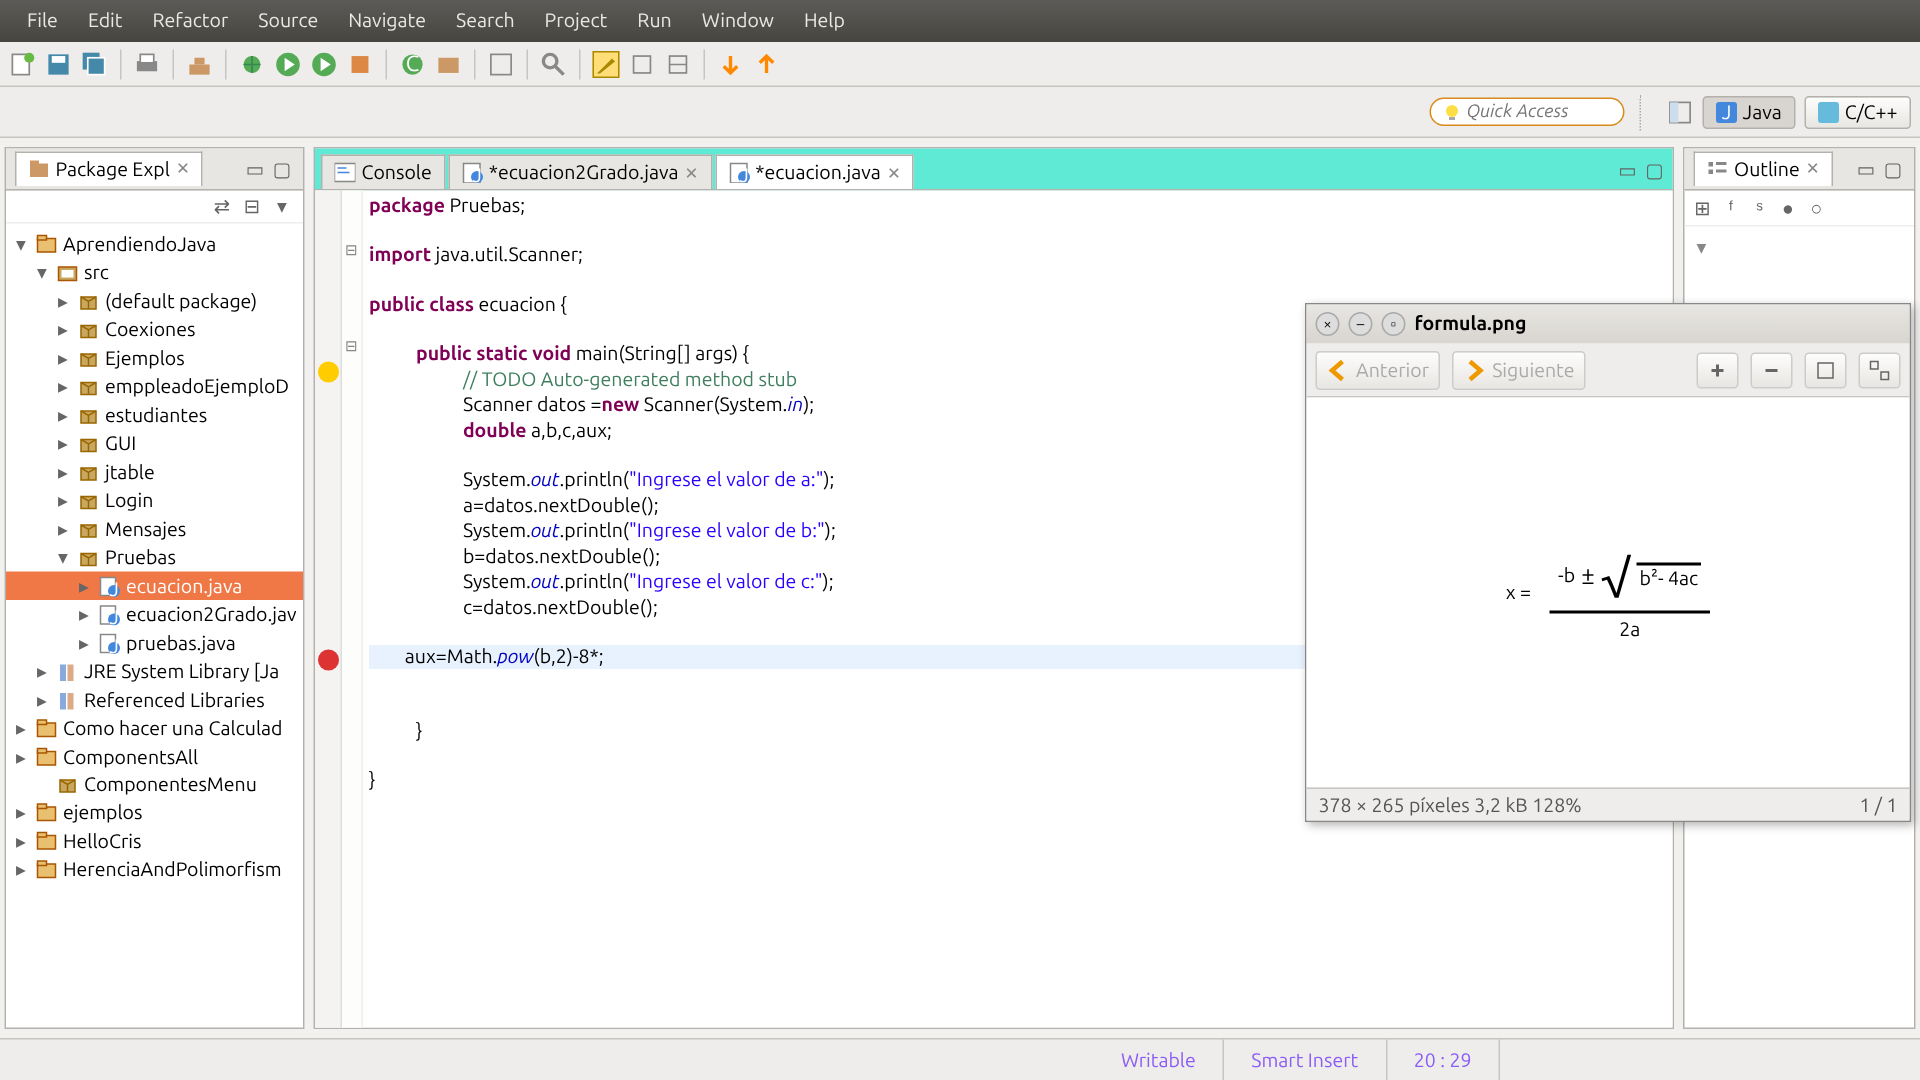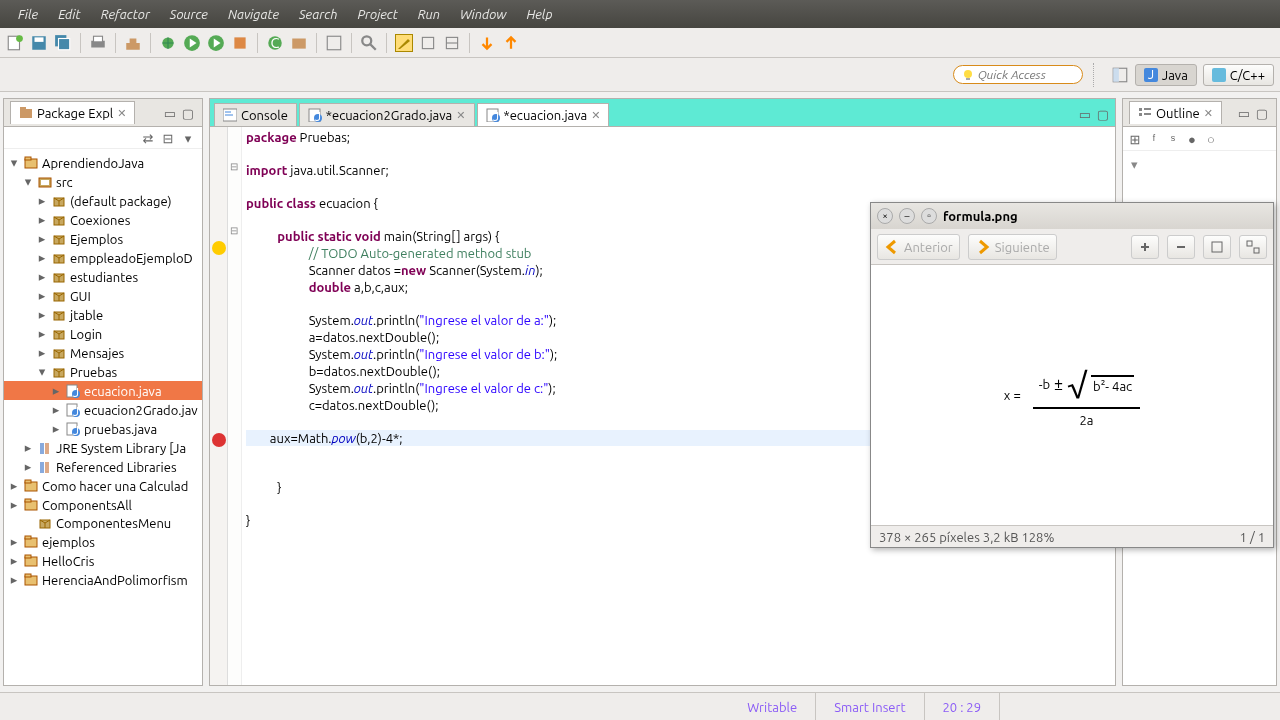--- a/index.html
+++ b/index.html
@@ -1,34 +1,34 @@
 <!DOCTYPE html>
 <html><head>
 <meta charset="utf-8">
 <style>
 * { margin: 0; padding: 0; box-sizing: border-box; font-family: "Ubuntu", "Segoe UI", sans-serif; font-size: 13px; }
 body { background: #f2f1f0; overflow: hidden; width: 1280px; height: 720px; position: relative; }
 .menubar { background: linear-gradient(#5c5b57, #464540); height: 28px; display: flex; align-items: center; padding: 0 8px; color: #e8e8e6; }
-.menubar span { padding: 0 10px; cursor: pointer; font-style: italic; }
+.menubar span { padding: 0 10px; cursor: pointer; }
 .toolbar { background: #efedeb; height: 30px; border-bottom: 1px solid #c8c5c1; display: flex; align-items: center; padding: 0 6px; gap: 6px; }
 .tb-icon { width: 18px; height: 18px; display: inline-block; }
 .tb-sep { width: 1px; height: 20px; background: #c8c5c1; margin: 0 2px; }
 .persp-row { background: #efedeb; height: 34px; border-bottom: 1px solid #c8c5c1; display: flex; align-items: center; justify-content: flex-end; padding: 0 6px; gap: 6px; }
 .quick-box { border: 1px solid #d88b1a; border-radius: 10px; padding: 2px 8px; display: flex; align-items: center; gap: 4px; background: #fff; width: 130px; }
 .quick-box input { border: none; outline: none; font-size: 12px; width: 96px; font-style: italic; color: #888; }
 .persp-btn { border: 1px solid #b4b1ad; background: linear-gradient(#fdfdfc,#e8e6e2); padding: 3px 8px; border-radius: 3px; display: flex; align-items: center; gap: 4px; font-size: 12px; }
 .persp-btn.active { background: #d8d5d0; }
 .psep { width: 8px; height: 24px; border-left: 1px dotted #aaa; margin: 0 4px; }
 .workspace { display: flex; height: calc(100% - 28px - 30px - 34px - 28px); }
 .view { background: #fff; border: 1px solid #b4b1ad; margin: 6px 3px; display: flex; flex-direction: column; }
 .view.left { width: 200px; }
 .view.center { flex: 1; }
 .view.right { width: 155px; }
 .view-tab { background: #e8e6e2; border-bottom: 1px solid #b4b1ad; height: 28px; display: flex; align-items: center; padding: 0 6px; position: relative; }
-.view-tab-title { background: #fff; border: 1px solid #b4b1ad; border-bottom: none; padding: 4px 8px; display: flex; align-items: flex-end; gap: 4px; font-size: 12px; }
+.view-tab-title { background: #fff; border: 1px solid #b4b1ad; border-bottom: none; padding: 4px 8px; display: flex; align-items: flex-start; gap: 4px; font-size: 12px; }
 .mini-btn { width: 16px; height: 16px; color: #666; text-align: center; line-height: 16px; cursor: pointer; }
 .tree { padding: 4px 0; overflow: auto; flex: 1; font-size: 13px; }
 .tree-row { display: flex; align-items: center; padding: 2px 4px; gap: 4px; white-space: nowrap; cursor: pointer; }
 .tree-row.sel { background: #f07746; color: #fff; }
 .exp { width: 12px; text-align: center; color: #666; }
 .pkg-ico { width: 14px; height: 14px; display: inline-block; }
 .editor-tabs { background: #5eead4; border-bottom: 1px solid #b4b1ad; height: 28px; display: flex; align-items: flex-end; padding-left: 4px; position: relative; }
 .ed-tab { border: 1px solid #b4b1ad; border-bottom: none; padding: 4px 8px; display: flex; align-items: center; gap: 4px; font-size: 12px; background: #e8e6e2; margin-right: 2px; cursor:pointer; }
 .ed-tab.active { background: #fff; }
 .ed-close { color: #888; font-size: 11px; }
@@ -534,21 +534,21 @@
         <span>Scanner datos =</span><span class="kw">new</span><span> Scanner(System.</span><span class="fld">in</span><span>);</span>
         <span class="kw">double</span><span> a,b,c,aux;</span>
 
         <span>System.</span><span class="fld">out</span><span>.println(</span><span class="str">"Ingrese el valor de a:"</span><span>);</span>
         <span>a=datos.nextDouble();</span>
         <span>System.</span><span class="fld">out</span><span>.println(</span><span class="str">"Ingrese el valor de b:"</span><span>);</span>
         <span>b=datos.nextDouble();</span>
         <span>System.</span><span class="fld">out</span><span>.println(</span><span class="str">"Ingrese el valor de c:"</span><span>);</span>
         <span>c=datos.nextDouble();</span>
 
-<span class="curline">        <span>aux=Math.</span><span class="fld">pow</span><span>(b,2)-4*;</span></span>
+<span class="curline">        <span>aux=Math.</span><span class="fld">pow</span><span>(b,2)-8*;</span></span>
 
 
     <span>}</span>
 
 <span>}</span></div>
     </div>
   </div>
 
   <div class="view right">
     <div class="view-tab">

